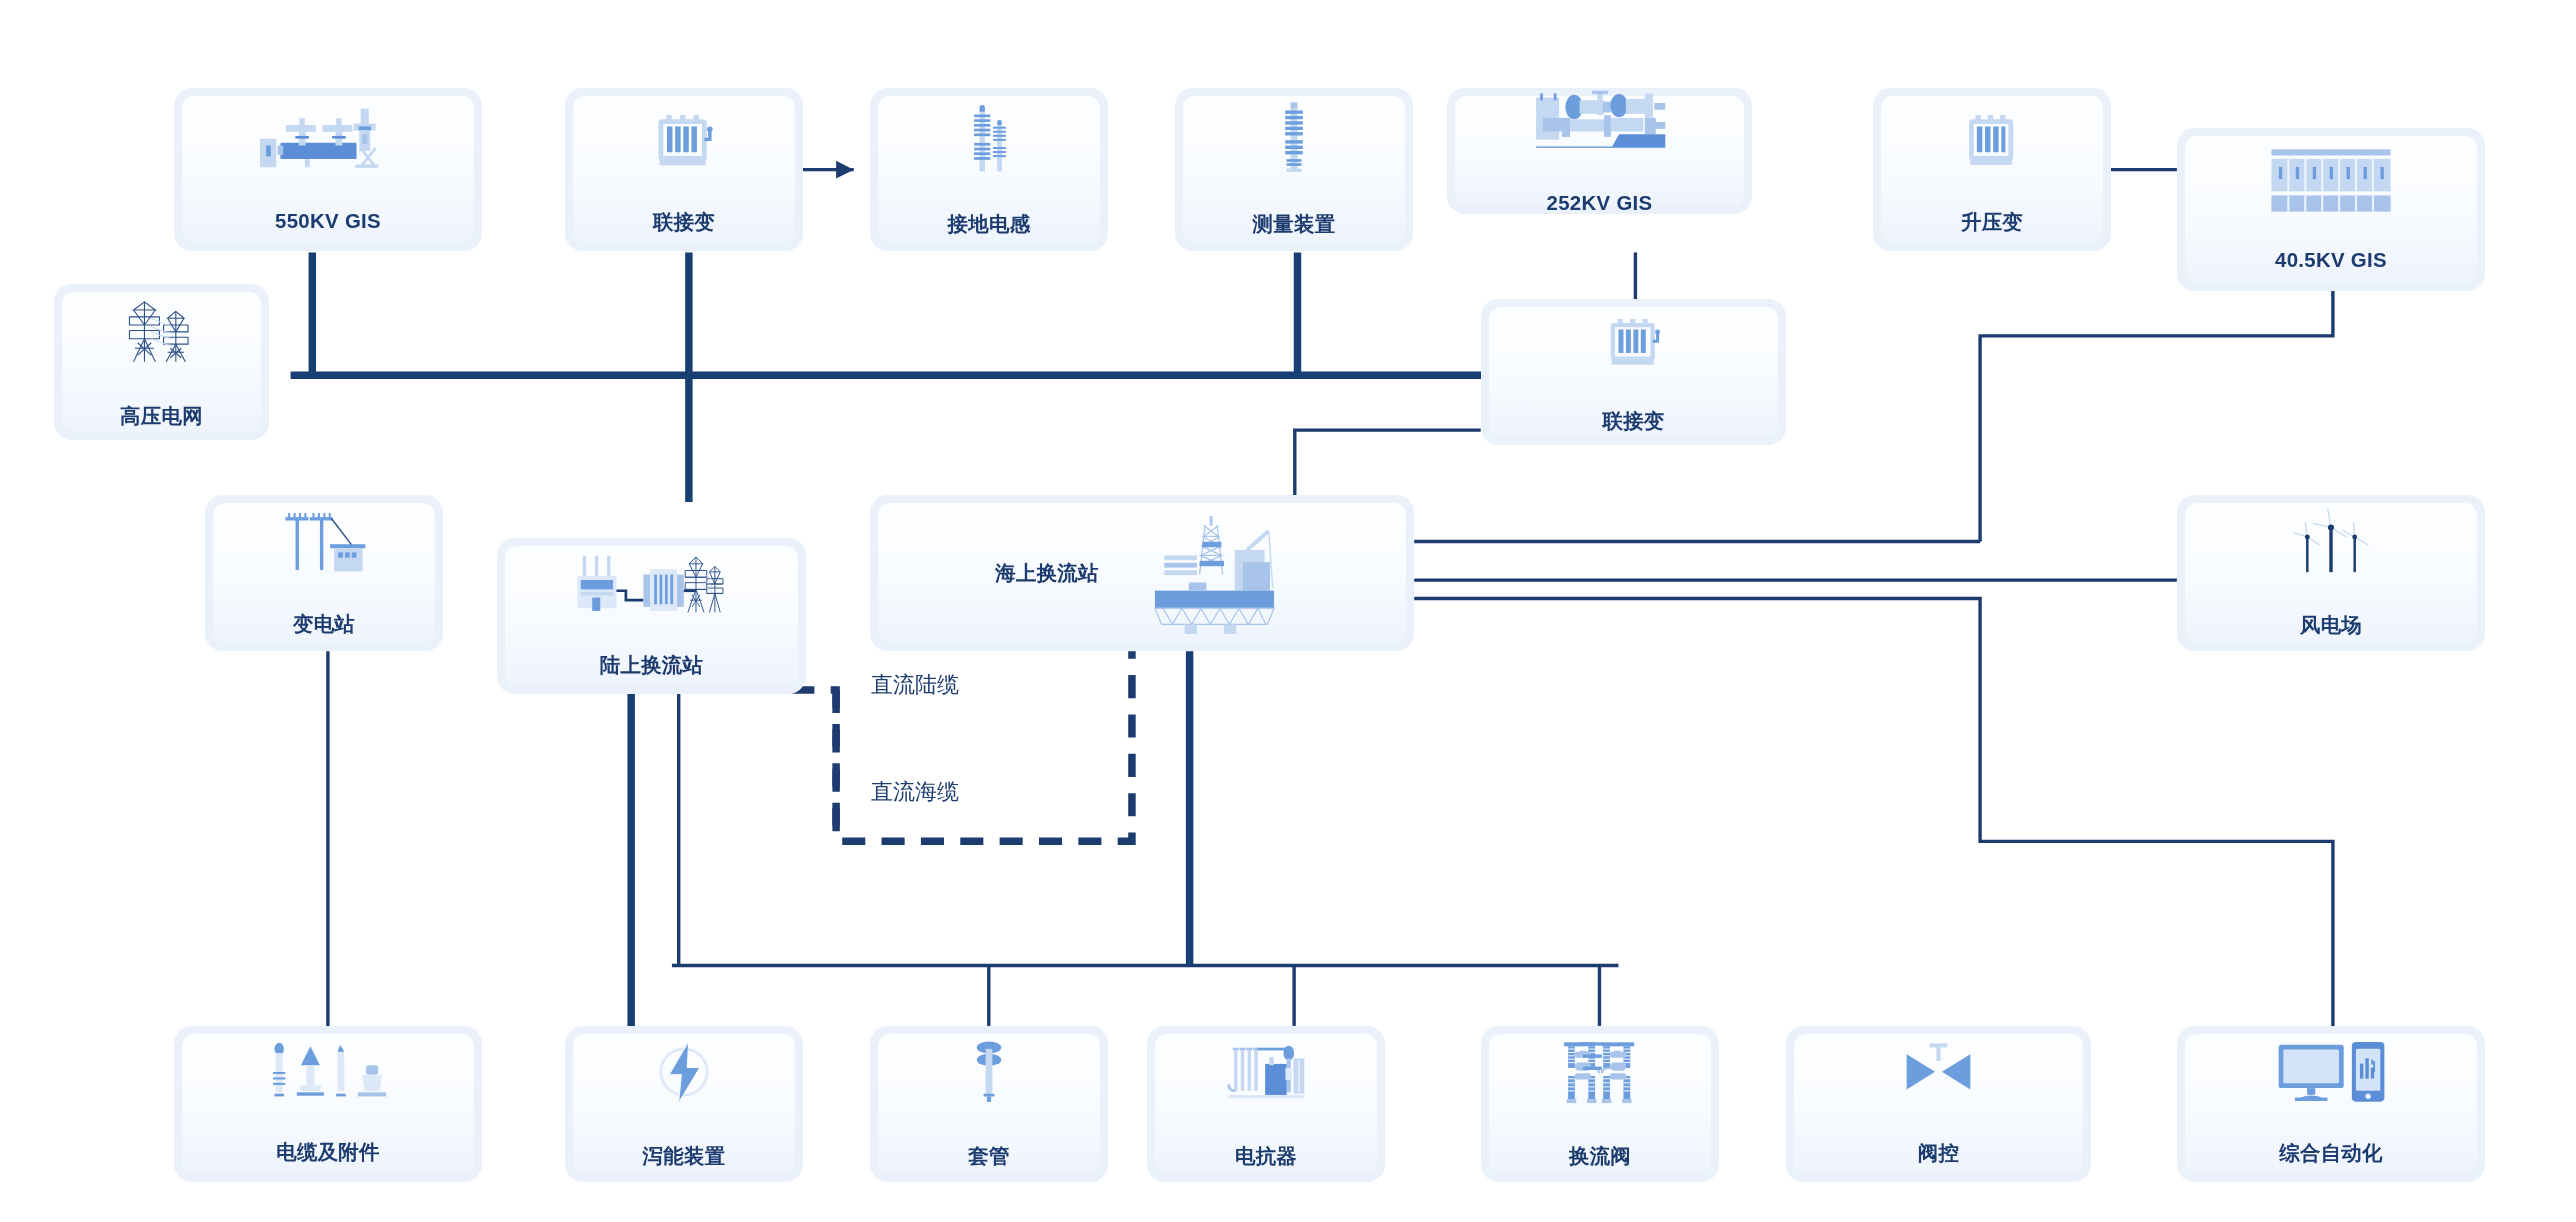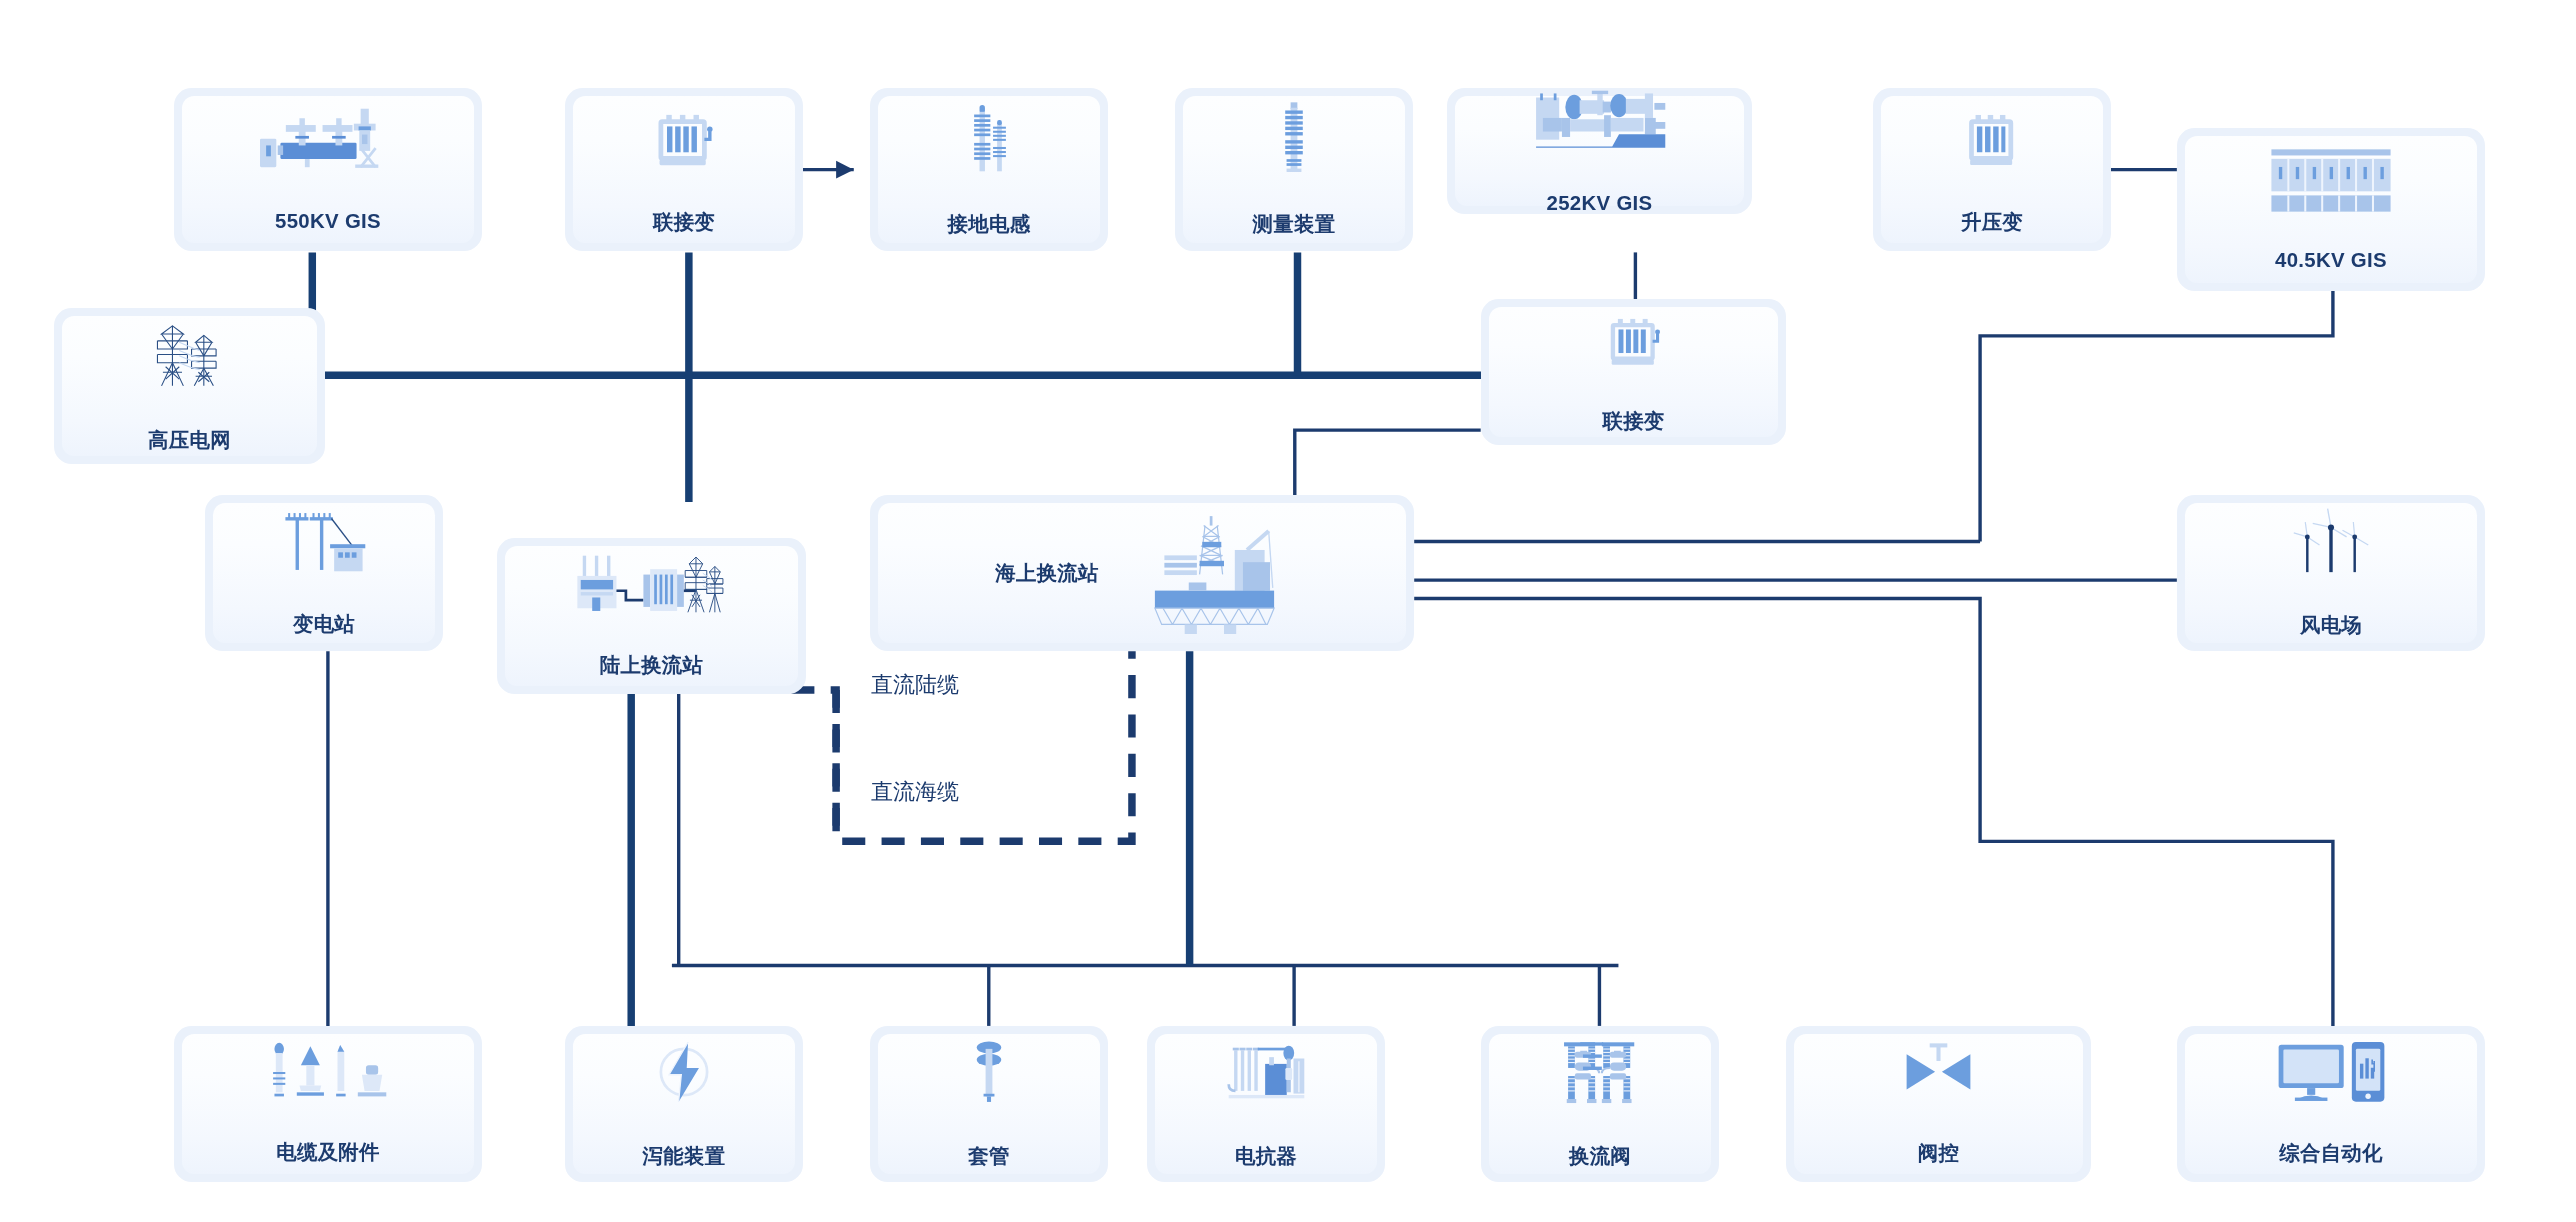--- a/index.html
+++ b/index.html
@@ -272,21 +272,21 @@
               <line x1="102" y1="70" x2="102" y2="94"></line>
             <line x1="127" y1="70" x2="127" y2="94"></line>
               <line x1="152" y1="70" x2="152" y2="94"></line>
           </g>
         </svg>
       </div>
       <div class="cap">40.5KV GIS</div>
     </div>
   </div>
 
-  <div class="node" style="left:54px;top:308px;width:271px;height:156px;">
+  <div class="node" style="left:54px;top:284px;width:215px;height:156px;">
     <div class="inner">
       <div class="glyph">
         <svg width="75" height="71" viewBox="0 0 110 104">
           <g stroke="#2a4f85" stroke-width="1.6" fill="none">
             <path d="M30 10 L14 22 H46 L30 10 Z"></path>
             <path d="M30 10 V98"></path>
             <path d="M8 32 H52 M8 32 V44 H52 V32 M8 44 H52"></path>
             <path d="M8 52 H52 M8 52 V64 H52 V52 M8 64 H52"></path>
             <path d="M14 22 L30 44 M46 22 L30 44"></path>
             <path d="M30 64 L14 98 M30 64 L46 98"></path>

